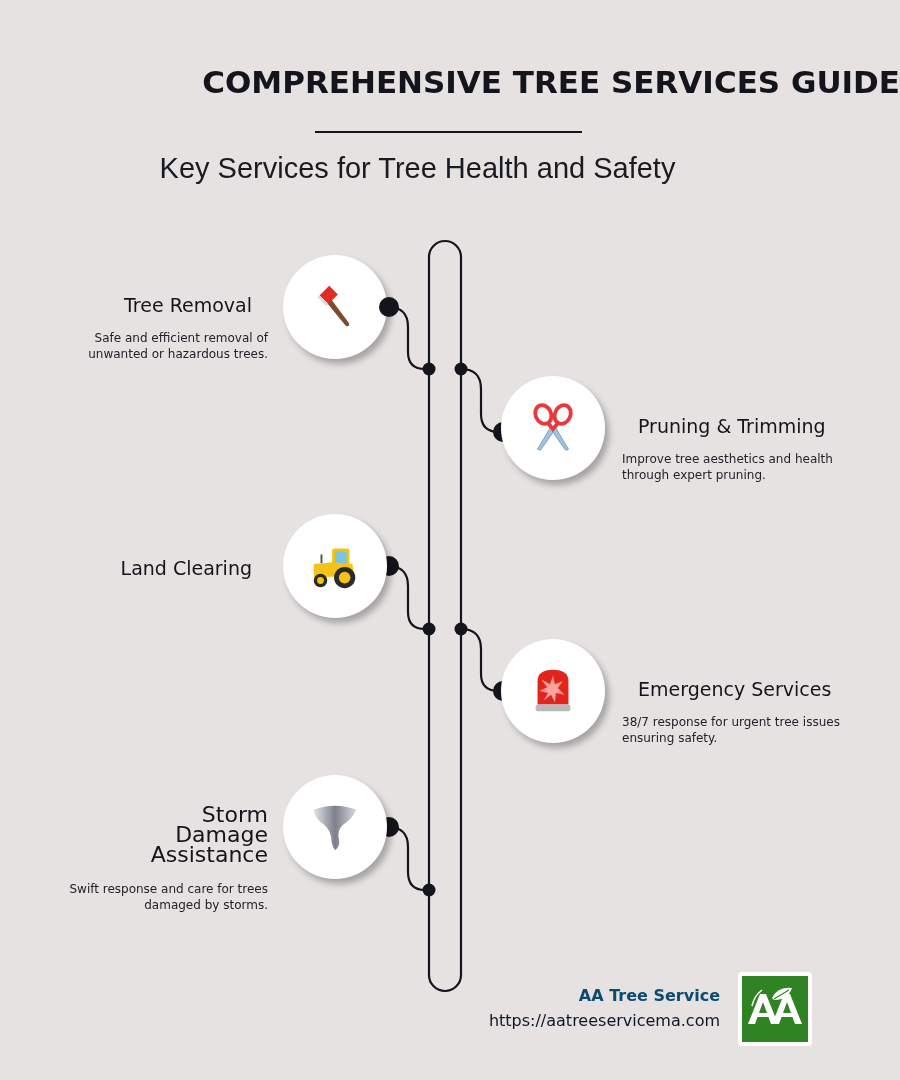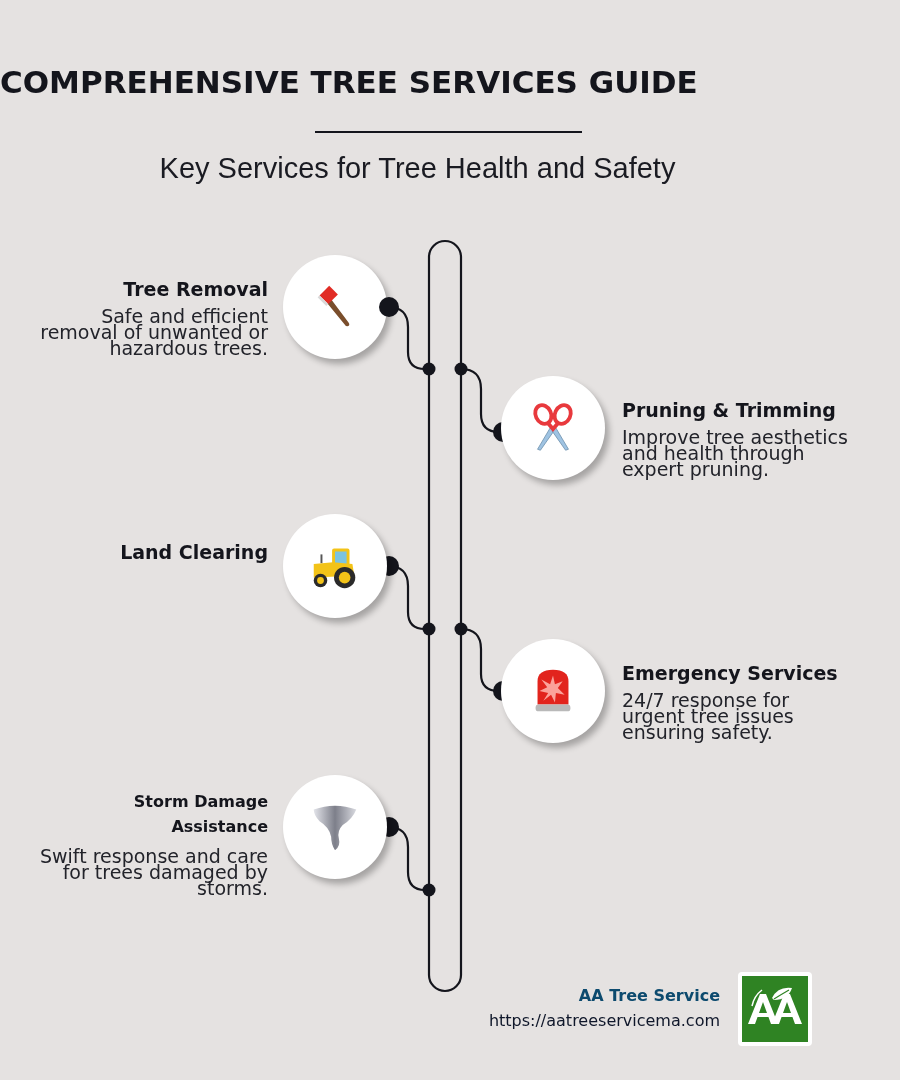--- a/index.html
+++ b/index.html
@@ -5,21 +5,21 @@
   html, body { margin: 0; padding: 0; }
   body {
     width: 900px; height: 1080px; overflow: hidden;
     background: #e5e2e1;
     position: relative;
     font-family: "DejaVu Sans", "Liberation Sans", sans-serif;
     color: #14151c;
   }
   .title {
     position: absolute; left: 0; width: 900px; top: 64px;
-    text-align: left; font-weight: 800; font-size: 31px;
+    text-align: right; font-weight: 800; font-size: 31px;
     letter-spacing: 0px; color: #14151c;
     font-family: "DejaVu Sans", sans-serif;
   }
   .divider {
     position: absolute; left: 315px; top: 131px; width: 267px; height: 2px;
     background: #14151c;
   }
   .subtitle {
     position: absolute; left: 0; width: 771px; top: 152px;
     text-align: center; font-size: 29px; font-weight: 400;
@@ -30,25 +30,25 @@
     position: absolute; width: 104px; height: 104px; border-radius: 50%;
     background: #ffffff;
     box-shadow: 4px 5px 6px rgba(0,0,0,0.28);
     display: flex; align-items: center; justify-content: center;
   }
   .icon { width: 58px; height: 58px; display: block; }
   .block { position: absolute; width: 230px; }
   .block.left { text-align: right; }
   .block.right { text-align: left; }
   .block h3 {
-    margin: 0; font-size: 19px; font-weight: 700; line-height: 18px;
+    margin: 16px; font-size: 19px; font-weight: 400; line-height: 18px;
     color: #14151c; font-family: "DejaVu Sans", sans-serif;
   }
   .block p {
-    margin: 10px 0 0 0; font-size: 19px; line-height: 16px; color: #22232a;
+    margin: 10px 0 0 0; font-size: 12px; line-height: 16px; color: #22232a;
     font-family: "DejaVu Sans", sans-serif; font-weight: 400;
   }
   .footer-name {
     position: absolute; right: 180px; top: 986px; font-weight: 700; font-size: 16px;
     font-family: "DejaVu Sans", sans-serif; color: #0c4a6e;
   }
   .footer-url {
     position: absolute; right: 180px; top: 1011px; font-size: 16px;
     font-family: "DejaVu Sans", sans-serif; color: #0f172a;
   }
@@ -143,25 +143,25 @@
 
 <div class="circle" style="left:501px; top:639px;">
   <svg class="icon" viewBox="0 0 60 60">
     <path d="M14 44 L14 20 Q14 8 30 8 Q46 8 46 20 L46 44 Z" fill="#e2241d"></path>
     <path d="M18 18 L24 26 L16 30 L25 32 L20 40 L28 34 L32 42 L33 32 L42 34 L35 27 L40 20 L32 23 L30 14 L27 23 Z" fill="#ffb8b0" opacity="0.85"></path>
     <rect x="12" y="44" width="36" height="7" rx="3" fill="#b9b9b9"></rect>
   </svg>
 </div>
 <div class="block right" style="left:622px; top:664px;">
   <h3>Emergency Services</h3>
-  <p>24/7 response for urgent tree issues ensuring safety.</p>
+  <p>38/7 response for urgent tree issues ensuring safety.</p>
 </div>
 
 <div class="block left" style="left:38px; top:789px;">
-  <h3 style="width:150px;margin-left:80px;font-size:16px;line-height:25px;">Storm Damage Assistance</h3>
+  <h3 style="width:150px;margin-left:80px;font-size:22px;line-height:20px;">Storm Damage Assistance</h3>
   <p style="margin-top:9px;">Swift response and care for trees damaged by storms.</p>
 </div>
 <div class="circle" style="left:283px; top:775px;">
   <svg class="icon" viewBox="0 0 60 60">
     <defs>
       <linearGradient id="tg" x1="0" x2="1">
         <stop offset="0" stop-color="#e3e4ea"></stop>
         <stop offset="0.5" stop-color="#7d7f8a"></stop>
         <stop offset="1" stop-color="#d8d9df"></stop>
       </linearGradient>

